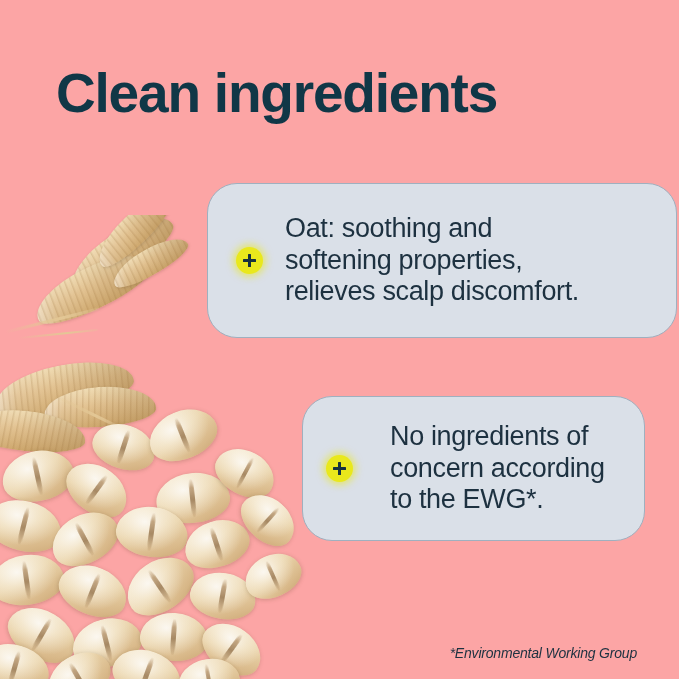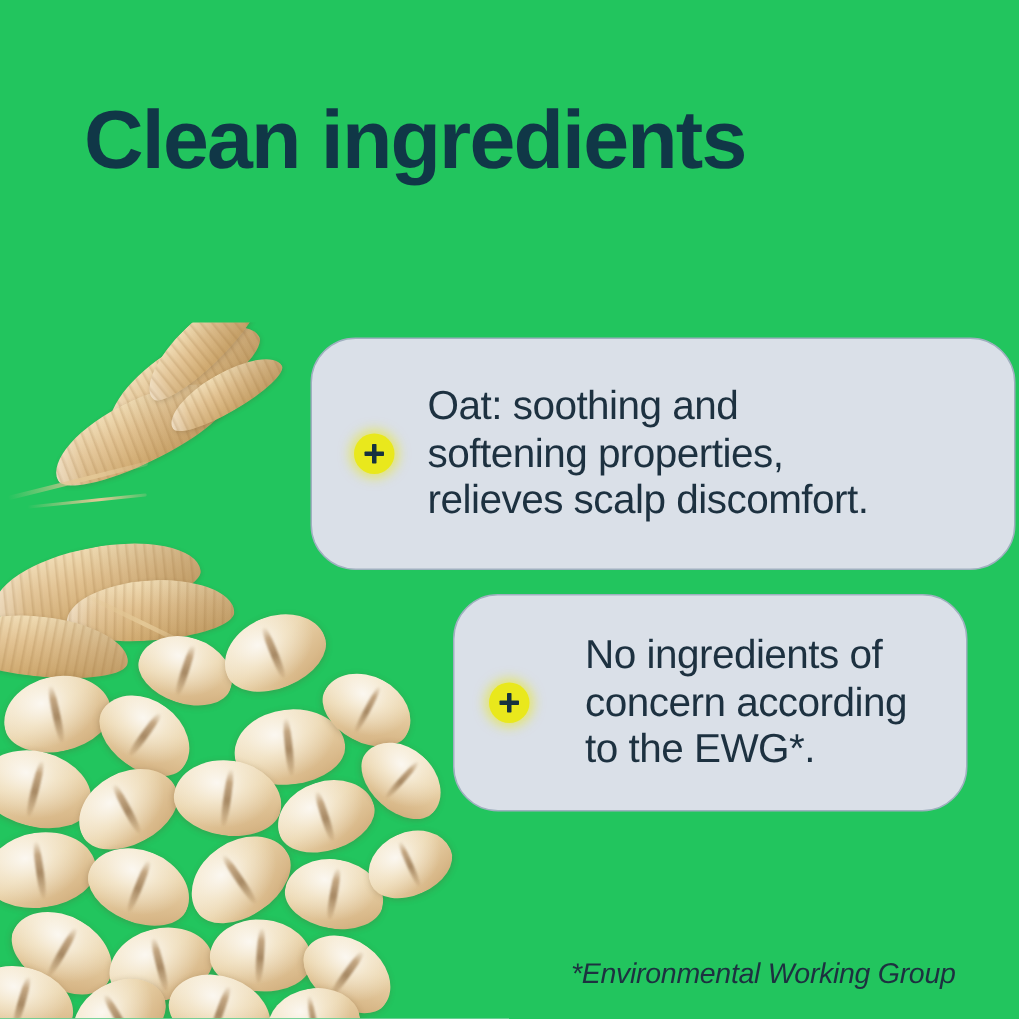--- a/index.html
+++ b/index.html
@@ -11,21 +11,21 @@
     width: 679px;
     height: 679px;
     background: #d9dfe7;
     font-family: "Liberation Sans", sans-serif;
     overflow: hidden;
   }
   #page {
     position: relative;
     width: 679px;
     height: 679px;
-    background: #22c55e;
+    background: #fca5a5;
     overflow: hidden;
   }
 
   
   #page-title {
     position: absolute;
     left: 56px;
     top: 26px;
     font-size: 55px;
     font-weight: bold;
@@ -43,21 +43,20 @@
     border-radius: 30px;
     background: #dae0e8;
     display: flex;
     align-items: center;
   }
   #card-oat {
     left: 207px;
     top: 183px;
     width: 470px;
     height: 155px;
-    margin-top: 42px;
   }
   #card-ewg {
     left: 302px;
     top: 396px;
     width: 343px;
     height: 145px;
     gap: 16px;
   }
 
   .badge {
@@ -102,21 +101,21 @@
     white-space: pre-line;
   }
   #card-oat .card-text { margin-left: 22px; }
   #card-ewg .card-text { margin-left: 21px; }
 
   
   #footnote {
     position: absolute;
     right: 42px;
     bottom: 18px;
-    font-size: 19px;
+    font-size: 14px;
     font-style: italic;
     color: #1d3140;
     letter-spacing: -0.2px;
     white-space: nowrap;
   }
 
   
   #oat-photo {
     position: absolute;
     left: 0;

